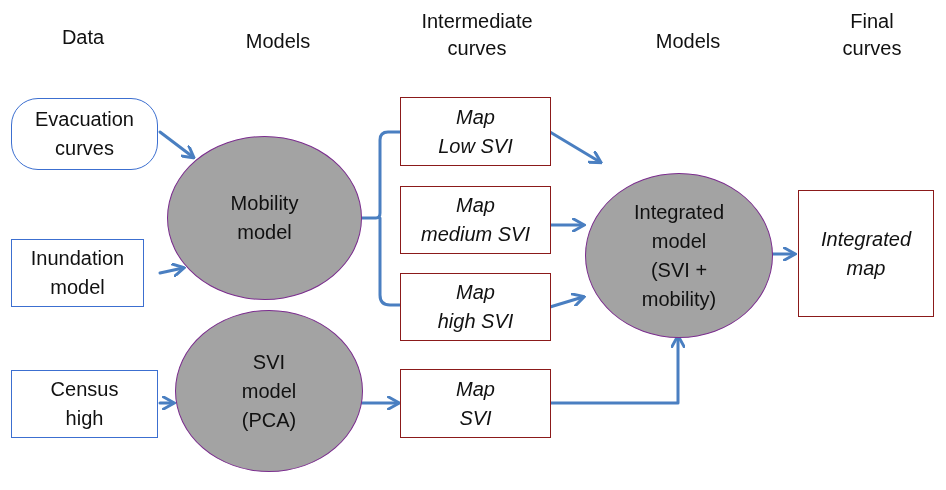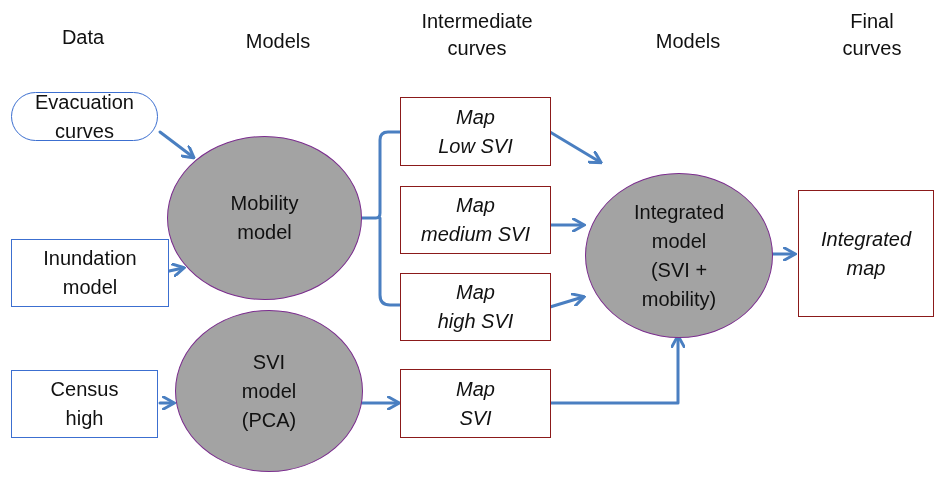--- a/index.html
+++ b/index.html
@@ -38,23 +38,23 @@
     <path d="M362,218 L376,218 Q380,218 380,213 L380,140 Q380,132 388,132 L400,132 M380,218 L380,295 Q380,305 390,305 L400,305"></path>
     <line x1="550" y1="132" x2="600" y2="162" marker-end="url(#ah)"></line>
     <line x1="550" y1="225" x2="583" y2="225" marker-end="url(#ah)"></line>
     <line x1="550" y1="307" x2="583" y2="297" marker-end="url(#ah)"></line>
     <line x1="362" y1="403" x2="398" y2="403" marker-end="url(#ah)"></line>
     <path d="M550,403 L678,403 L678,337" marker-end="url(#ah)"></path>
     <line x1="772" y1="254" x2="794" y2="254" marker-end="url(#ah)"></line>
   </g>
 </svg>
 
-<div class="box blue" style="left:11px;top:92px;width:147px;height:49px;border-radius:27px;">Evacuation
+<div class="box blue" style="left:11px;top:98px;width:147px;height:72px;border-radius:27px;">Evacuation
 curves</div>
-<div class="box blue" style="left:11px;top:239px;width:158px;height:68px;">Inundation
+<div class="box blue" style="left:11px;top:239px;width:133px;height:68px;">Inundation
 model</div>
 <div class="box blue" style="left:11px;top:370px;width:147px;height:68px;">Census
 high</div>
 
 <div class="ell" style="left:167px;top:136px;width:195px;height:164px;">Mobility
 model</div>
 <div class="ell" style="left:175px;top:310px;width:188px;height:162px;">SVI
 model
 (PCA)</div>
 <div class="ell" style="left:585px;top:173px;width:188px;height:165px;">Integrated

